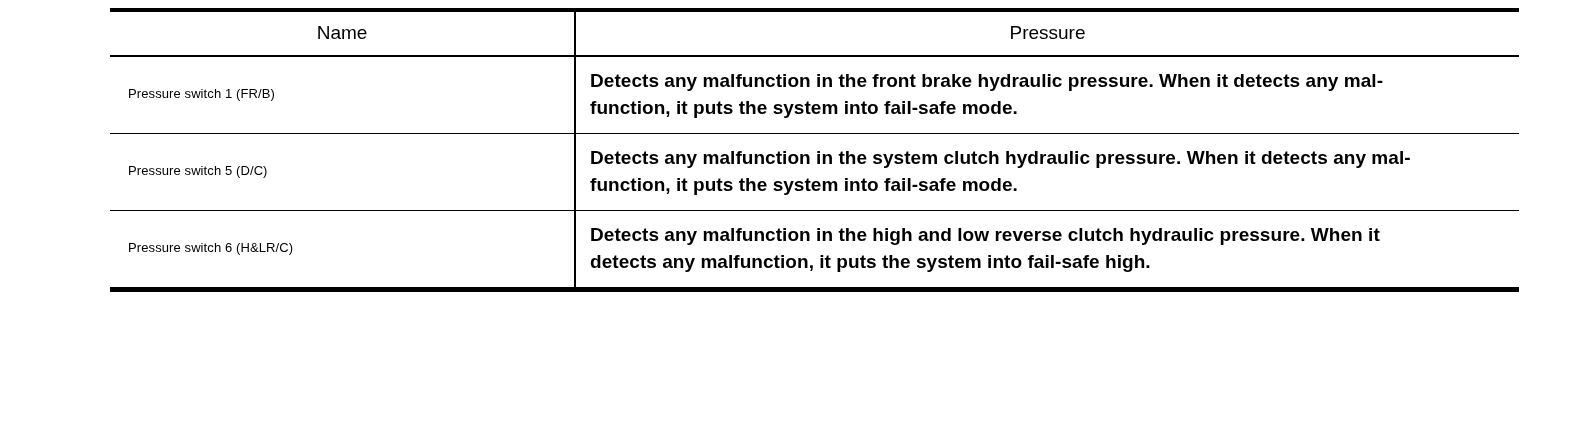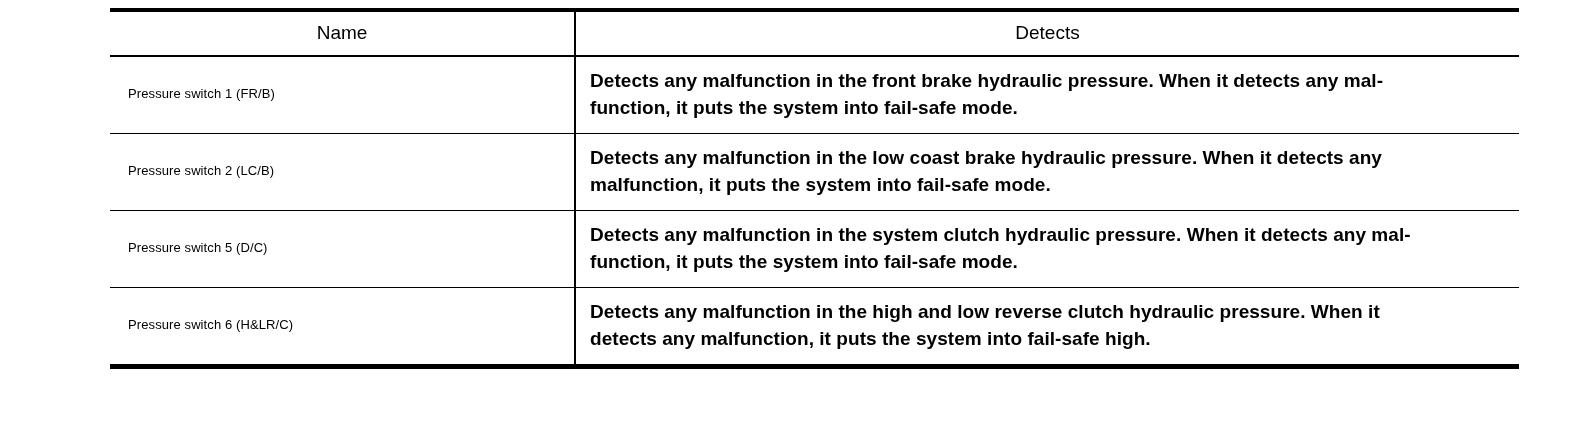--- a/index.html
+++ b/index.html
@@ -101,36 +101,29 @@
 <div id="page">
   <div id="table-wrap">
     <table class="spec-table">
       <colgroup>
         <col class="col-name">
         <col class="col-func">
       </colgroup>
       <thead>
         <tr class="header-row">
           <th class="cell-name">Name</th>
-          <th class="cell-func">Detects</th>
+          <th class="cell-func">Pressure</th>
         </tr>
       </thead>
       <tbody id="table-body">
           <tr>
             <td class="cell-name">Pressure switch 1 (FR/B)</td>
             <td class="cell-func">
               <span class="fn-line">Detects any malfunction in the front brake hydraulic pressure. When it detects any mal-</span>
               <span class="fn-line">function, it puts the system into fail-safe mode.</span>
-            </td>
-          </tr>
-          <tr>
-            <td class="cell-name">Pressure switch 2 (LC/B)</td>
-            <td class="cell-func">
-              <span class="fn-line">Detects any malfunction in the low coast brake hydraulic pressure. When it detects any</span>
-              <span class="fn-line">malfunction, it puts the system into fail-safe mode.</span>
             </td>
           </tr>
           <tr>
             <td class="cell-name">Pressure switch 5 (D/C)</td>
             <td class="cell-func">
               <span class="fn-line">Detects any malfunction in the system clutch hydraulic pressure. When it detects any mal-</span>
               <span class="fn-line">function, it puts the system into fail-safe mode.</span>
             </td>
           </tr>
           <tr>

